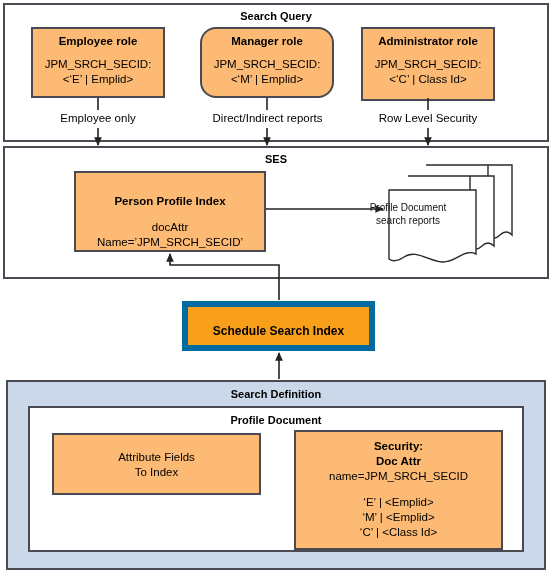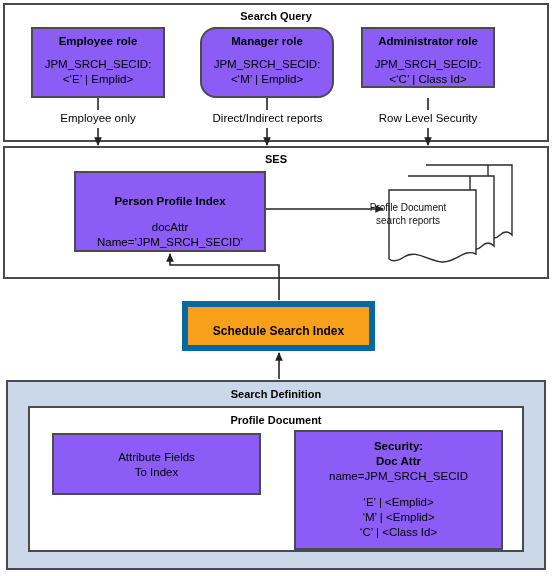--- a/index.html
+++ b/index.html
@@ -27,21 +27,21 @@
   .panel {
     border: 2px solid #4a4a52;
     background: #ffffff;
   }
   .panel-blue {
     border: 2px solid #4a4a52;
     background: #cbd8ea;
   }
   .box-blue {
     border: 2px solid #4a4a52;
-    background: #8b5cf6;
+    background: #fdba74;
   }
   .box-orange {
     border: 6px solid #0369a1;
     background: #f9a01b;
   }
 
   .panel-title {
     position: absolute;
     left: 0;
     right: 0;
@@ -100,21 +100,21 @@
     <div class="ctext" style="margin-top:8px;">JPM_SRCH_SECID:</div>
     <div class="ctext">&lt;‘E’ | Emplid&gt;</div>
   </div>
 
   <div class="abs box-blue" style="left:200px; top:27px; width:134px; height:71px;border-radius:16px;">
     <div class="ctitle pad6">Manager role</div>
     <div class="ctext" style="margin-top:8px;">JPM_SRCH_SECID:</div>
     <div class="ctext">&lt;‘M’ | Emplid&gt;</div>
   </div>
 
-  <div class="abs box-blue" style="left:361px; top:27px; width:134px; height:61px;">
+  <div class="abs box-blue" style="left:361px; top:27px; width:134px; height:74px;">
     <div class="ctitle pad6">Administrator role</div>
     <div class="ctext" style="margin-top:8px;">JPM_SRCH_SECID:</div>
     <div class="ctext">&lt;‘C’ | Class Id&gt;</div>
   </div>
 
   <div class="edge-label" style="left:28px; top:111px; width:140px;">Employee only</div>
   <div class="edge-label" style="left:190px; top:111px; width:155px;">Direct/Indirect reports</div>
   <div class="edge-label" style="left:358px; top:111px; width:140px;">Row Level Security</div>
 
   <div class="abs panel" style="left:3px; top:146px; width:546px; height:133px;">

